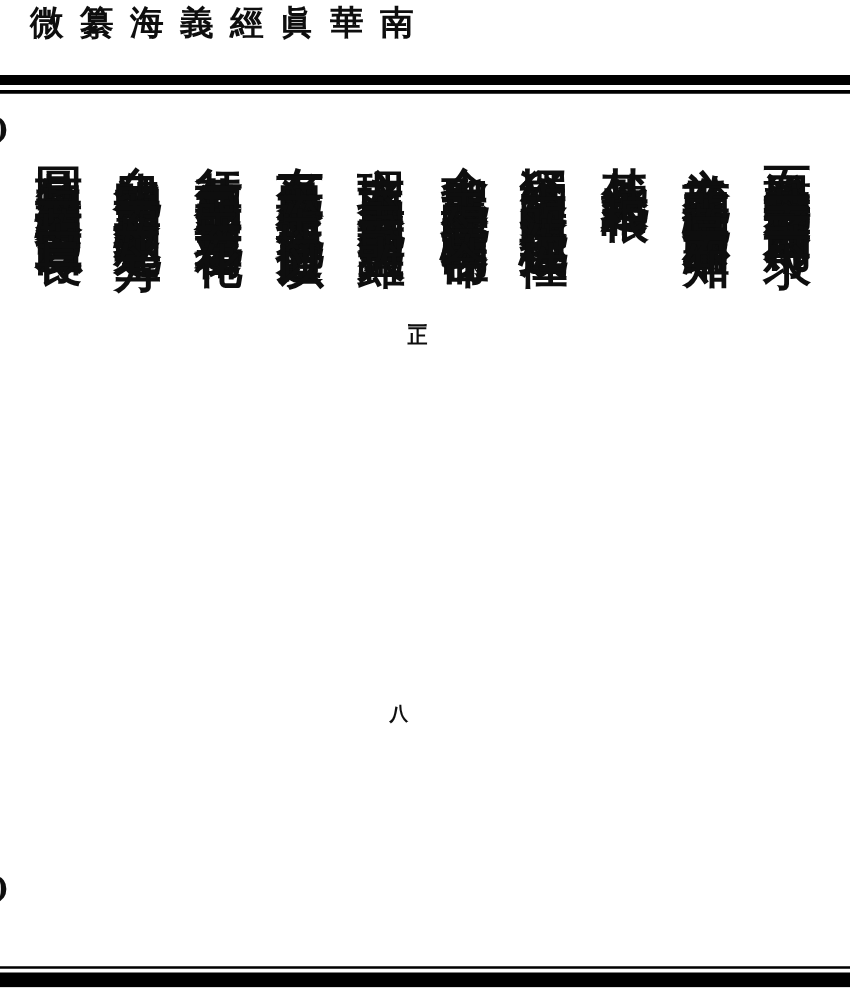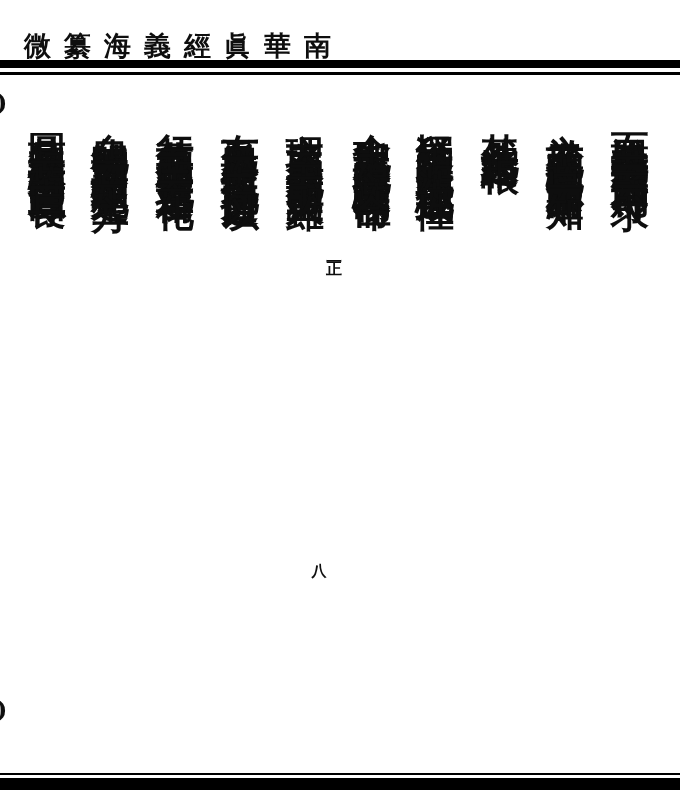--- a/index.html
+++ b/index.html
@@ -7,21 +7,21 @@
     position: relative;
     width: 680px;
     height: 790px;
     background: #ffffff;
     color: #0e0e0e;
     font-family: "DejaVu Serif", "Liberation Serif", serif;
     overflow: hidden;
   }
   .header-title {
     position: absolute;
-    top: 28px;
+    top: 0;
     left: 24px;
     font-size: 27px;
     font-weight: bold;
     letter-spacing: 13px;
     white-space: nowrap;
     color: #0e0e0e;
   }
   .rule { position: absolute; left: 0; width: 680px; background: #000; }
   .rule-top-thick  { top: 60px;  height: 8px; }
   .rule-top-thin   { top: 72px;  height: 3px; }

